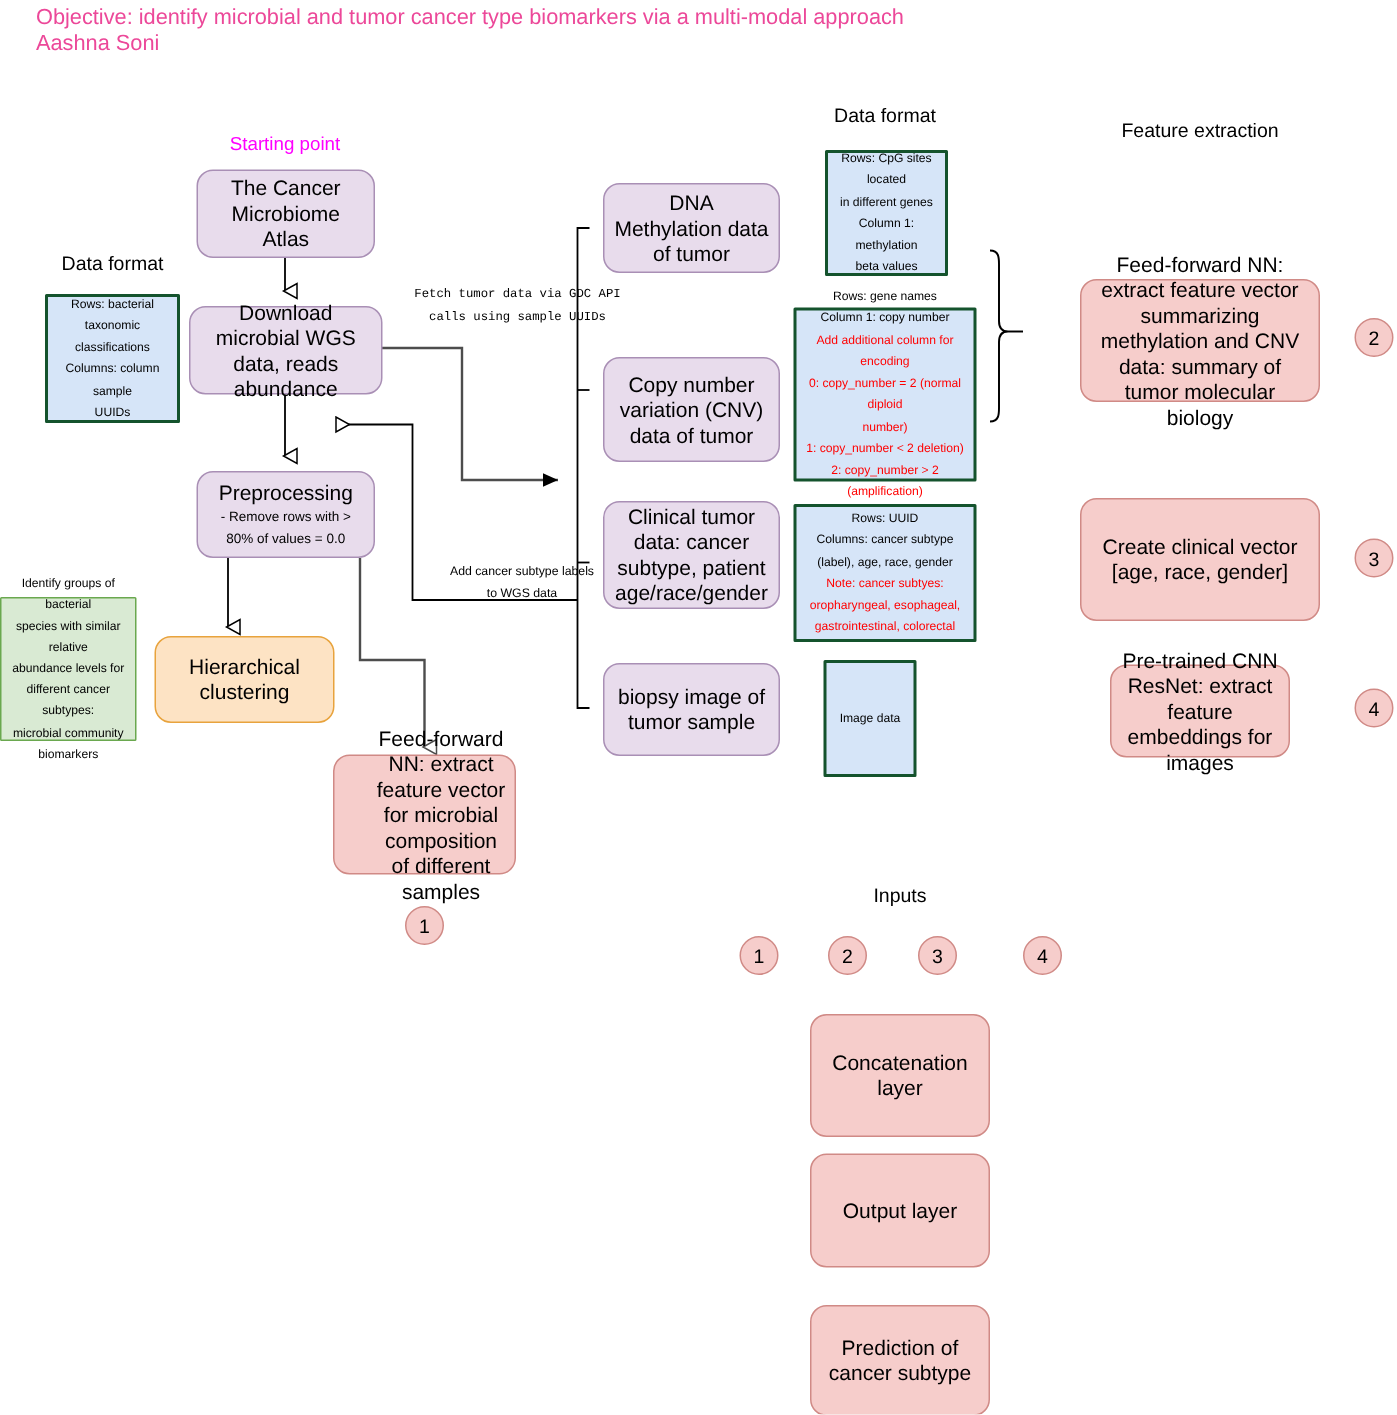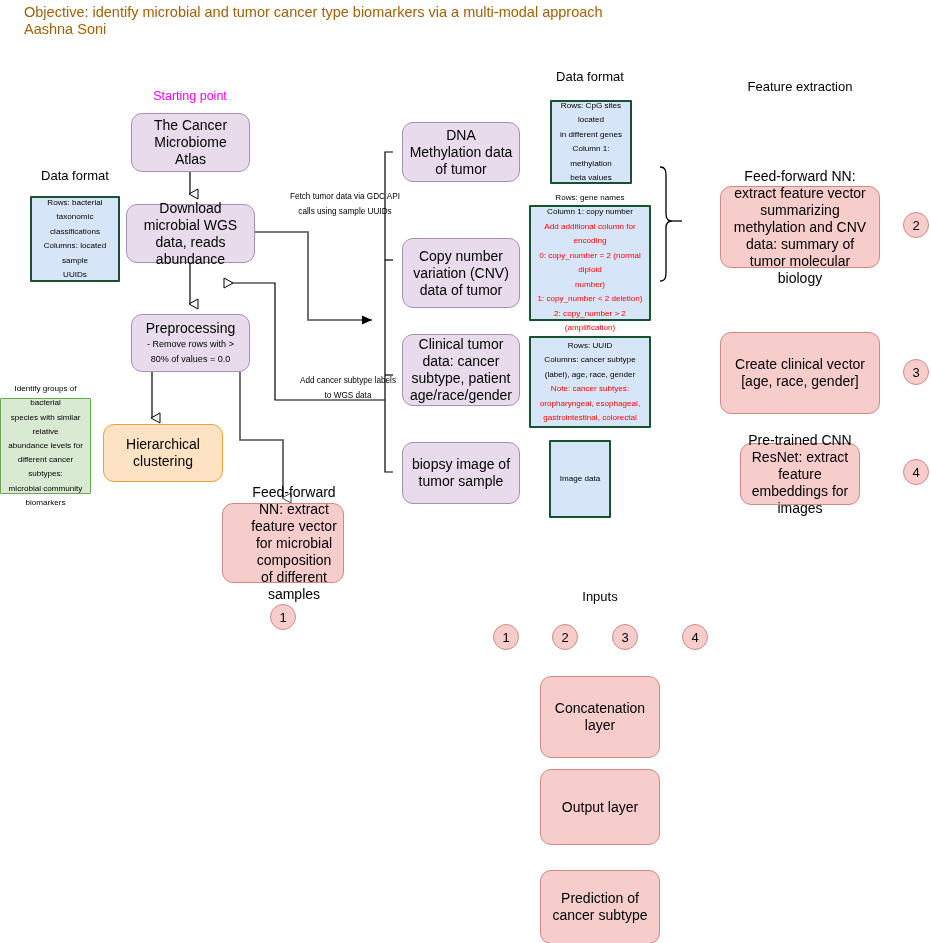--- a/index.html
+++ b/index.html
@@ -18,21 +18,21 @@
     overflow: hidden;
     background: #ffffff;
   }
   .abs { position: absolute; box-sizing: border-box; }
 
   
   .title-line {
     font-size: 14.5px;
     line-height: 19px;
     white-space: nowrap;
-    color: #a16207;
+    color: #ec4899;
   }
 
   
   .caption {
     font-size: 13px;
     text-align: center;
     color: #000;
     white-space: nowrap;
   }
   .caption-pink {
@@ -194,34 +194,34 @@
     <div class="t">Feed-forward NN: extract feature vector for microbial composition of different samples</div>
   </div>
 
   <div class="abs circle" style="left:270px; top:604px; width:26px; height:26px;">
     <span>1</span>
   </div>
 
   <div class="abs dbox" style="left:30px; top:196px; width:90px; height:86px;">
     <div class="line">Rows: bacterial taxonomic</div>
     <div class="line">classifications</div>
-    <div class="line">Columns: located sample</div>
+    <div class="line">Columns: column sample</div>
     <div class="line">UUIDs</div>
   </div>
 
   <div class="abs gbox" style="left:0px; top:398px; width:91px; height:96px;">
     <div class="line">Identify groups of bacterial</div>
     <div class="line">species with similar relative</div>
     <div class="line">abundance levels for</div>
     <div class="line">different cancer subtypes:</div>
     <div class="line">microbial community</div>
     <div class="line">biomarkers</div>
   </div>
 
-  <div class="abs edge-label" style="left:265px; top:190px; width:160px;">
+  <div class="abs edge-label" style="left:265px; top:190px; width:160px;font-family:Liberation Mono, monospace;">
     <div>Fetch tumor data via GDC API</div>
     <div>calls using sample UUIDs</div>
   </div>
 
   <div class="abs edge-label" style="left:278px; top:374px; width:140px;">
     <div>Add cancer subtype labels</div>
     <div>to WGS data</div>
   </div>
 
   <div class="abs node purple" style="left:402px; top:122px; width:118px; height:60px;">

